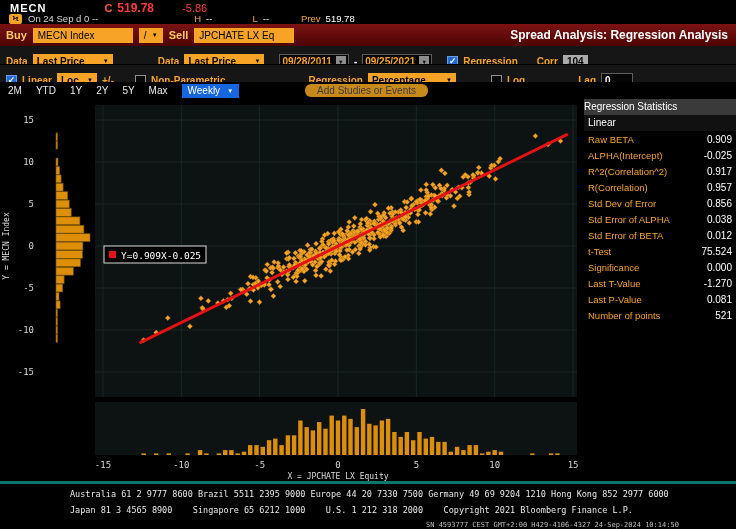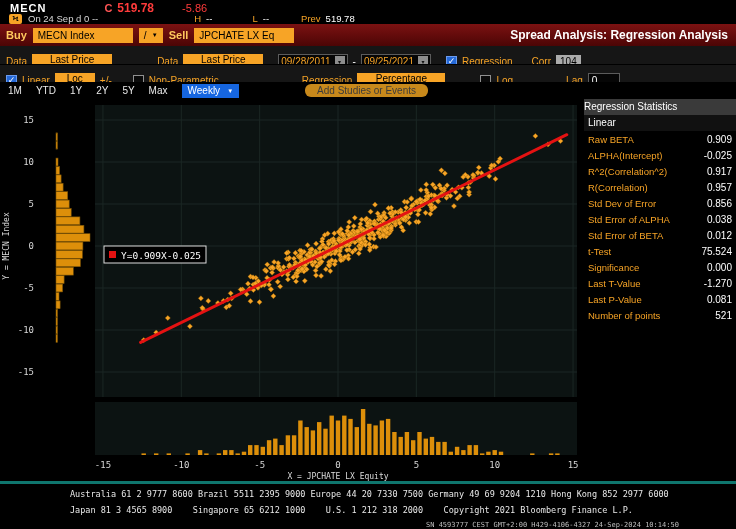--- a/index.html
+++ b/index.html
@@ -26,25 +26,25 @@
             background:linear-gradient(#7c1212,#4c0505);display:flex;align-items:center;padding:0 6px;gap:6px;}
   .ob-label{color:#ffc95e;font-weight:bold;font-size:11px;}
   .amber-field{background:#f7a426;color:#000;font-size:10px;height:15px;display:inline-flex;
                align-items:center;padding:0 5px;min-width:100px;box-sizing:border-box;}
   .slash{min-width:24px;justify-content:space-between;gap:3px;}
   .dda{font-size:6px;line-height:1;}
   .ob-title{margin-left:auto;color:#fff;font-weight:bold;font-size:12px;padding-right:2px;}
 
   
   .ctl-row{position:absolute;left:0;width:736px;height:18px;background:#161616;box-sizing:border-box;
-           display:flex;align-items:center;padding:15px 6px;font-size:10px;gap:5px;}
+           display:flex;align-items:center;padding:15px 6px;font-size:10px;gap:5px;font-weight:bold;}
   #data-row{top:46px;} #options-row{top:64px;border-top:1px solid #000;}
   .amber-lbl{color:#f7a426;}
   .dd{background:#f7a426;color:#000;height:14px;display:inline-flex;align-items:center;
-      padding:0 4px;justify-content:space-between;box-sizing:border-box;flex-direction:column;}
+      padding:0 4px;justify-content:space-between;box-sizing:border-box;}
   .dd-w{width:80px;} .dd-loc{width:40px;} .dd-pct{width:88px;}
   .datefield{background:#060606;border:1px solid #5c5c5c;color:#f7a426;height:13px;
              display:inline-flex;align-items:center;gap:4px;padding:0 2px;}
   .date-btn{background:#8d8d8d;color:#111;font-size:6px;height:11px;width:10px;
             display:inline-flex;align-items:center;justify-content:center;}
   .corr-box{background:#ababab;color:#000;padding:0 4px;height:13px;display:inline-flex;align-items:center;}
   .lag-box{background:#060606;border:1px solid #5c5c5c;color:#fff;height:13px;min-width:24px;
            display:inline-flex;align-items:center;padding:0 3px;}
   .checkbox{width:11px;height:11px;box-sizing:border-box;display:inline-flex;align-items:center;
             justify-content:center;font-size:9px;line-height:1;}
@@ -158,21 +158,21 @@
       <span>Percentage</span>
       <span class="dda">▼</span>
     </span>
     <span class="checkbox unchecked ml30">✓</span>
     <span class="amber-lbl">Log</span>
     <span class="amber-lbl ml48">Lag</span>
     <span class="lag-box">0</span>
   </div>
 
   <div id="period-row">
-    <span class="tab">1M</span>
+    <span class="tab">2M</span>
     <span class="tab">YTD</span>
     <span class="tab">1Y</span>
     <span class="tab">2Y</span>
     <span class="tab">5Y</span>
     <span class="tab">Max</span>
     <span class="freq-dd">
       <span>Weekly</span>
       <span class="dda">▼</span>
     </span>
     <span class="add-studies">Add Studies or Events</span>

